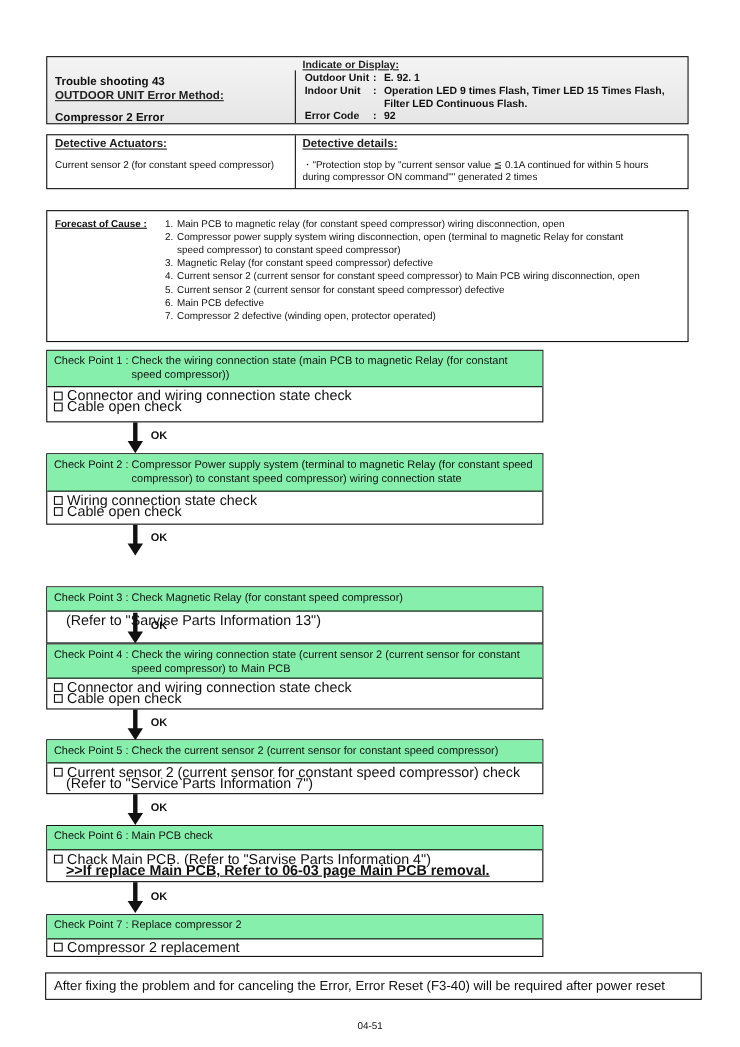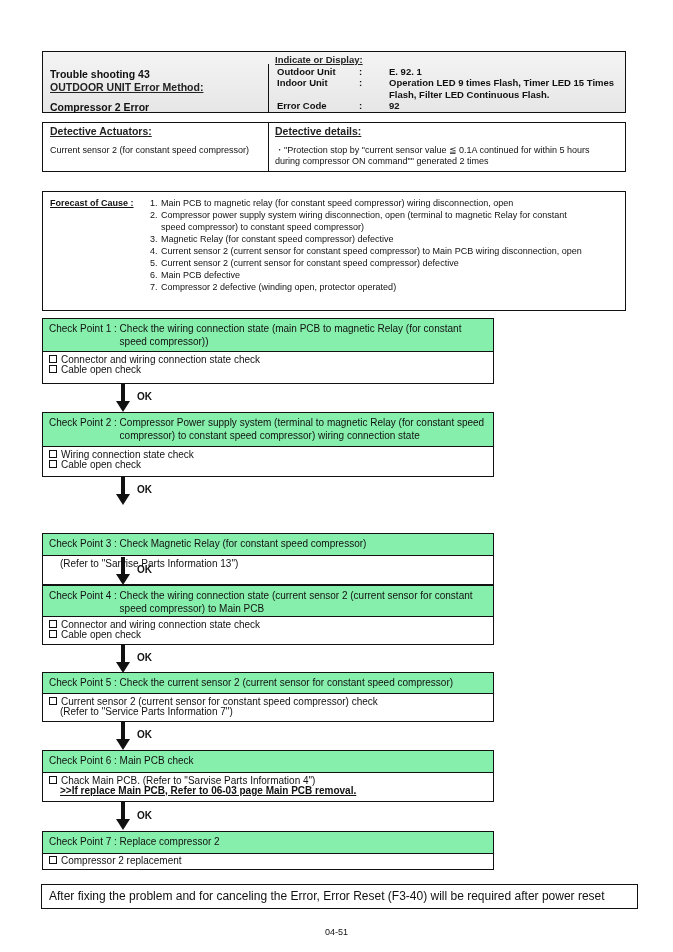--- a/index.html
+++ b/index.html
@@ -4,21 +4,21 @@
 <style>
   html, body { margin:0; padding:0; background:#ffffff; }
   body { width:673px; height:952px; position:relative; font-family:"Liberation Sans", sans-serif; color:#111; overflow:hidden; }
   .abs { position:absolute; box-sizing:border-box; }
   .box { border:1.5px solid #111; }
 
   
   #hdr { left:42px; top:51px; width:584px; height:62px; display:flex; background:linear-gradient(180deg,#f4f4f4 0%,#e6e6e6 100%); }
   #hdr .l { width:211px; border-right:1.5px solid #111; padding:4px 7px; font-size:10.5px; font-weight:bold; line-height:13px;margin-top:12px; }
   #hdr .r { flex:1; padding:2px 6px; font-size:9.5px; font-weight:bold; line-height:11.5px; }
-  .kv { display:flex;gap:20px; }
+  .kv { display:flex; }
   .kv .k { width:62px; padding-left:2px; }
   .kv .c { width:10px; }
   .kv .v { flex:1; }
 
   
   #det { left:42px; top:122px; width:584px; height:50px; display:flex; }
   #det .l { width:211px; border-right:1.5px solid #111; padding:3px 7px; font-size:9px; line-height:11.5px; }
   #det .r { flex:1; padding:3px 6px; font-size:9px; line-height:11.5px; }
   .sec-title { font-size:10.5px; font-weight:bold; color:#222; margin-bottom:7px; text-decoration:underline; }
 
@@ -26,21 +26,21 @@
   #fc { left:42px; top:191px; width:584px; height:120px; padding:5px 7px; display:flex; font-size:9px; line-height:12px; }
   #fc .lab { width:100px; font-weight:bold; text-decoration:underline; font-size:9px; }
   #fc ol { margin:0; padding:0; list-style:none; flex:1; }
   #fc li { display:flex; }
   #fc li .n { width:11px; flex:none; }
 
   
   .cp { left:42px; width:452px; }
   .cp .h { background:#86efac; border-bottom:1.5px solid #111; font-size:10px; padding:3px 6px; line-height:13px; display:flex; }
   .cp .h .pfx { flex:none; white-space:pre; }
-  .cp .b { padding:3px 6px; font-size:10px; line-height:10px; }
+  .cp .b { padding:3px 6px; font-size:13px; line-height:10px; }
   .cb { display:inline-block; width:6px; height:6px; border:1px solid #111; margin-right:4px; vertical-align:-0px; }
   .indent { padding-left:11px; }
   .lnk { font-weight:bold; text-decoration:underline; }
 
   .arrow { left:116px; width:14px; }
   .arrow .shaft { position:absolute; left:5px; top:0; width:4px; background:#111; }
   .arrow .head { position:absolute; left:0; width:0; height:0; border-left:7px solid transparent; border-right:7px solid transparent; border-top:11px solid #111; }
   .ok { left:137px; font-size:10px; font-weight:bold; }
 
   #final { left:41px; top:884px; width:597px; height:25px; font-size:12px; padding:4px 7px; white-space:nowrap; }

